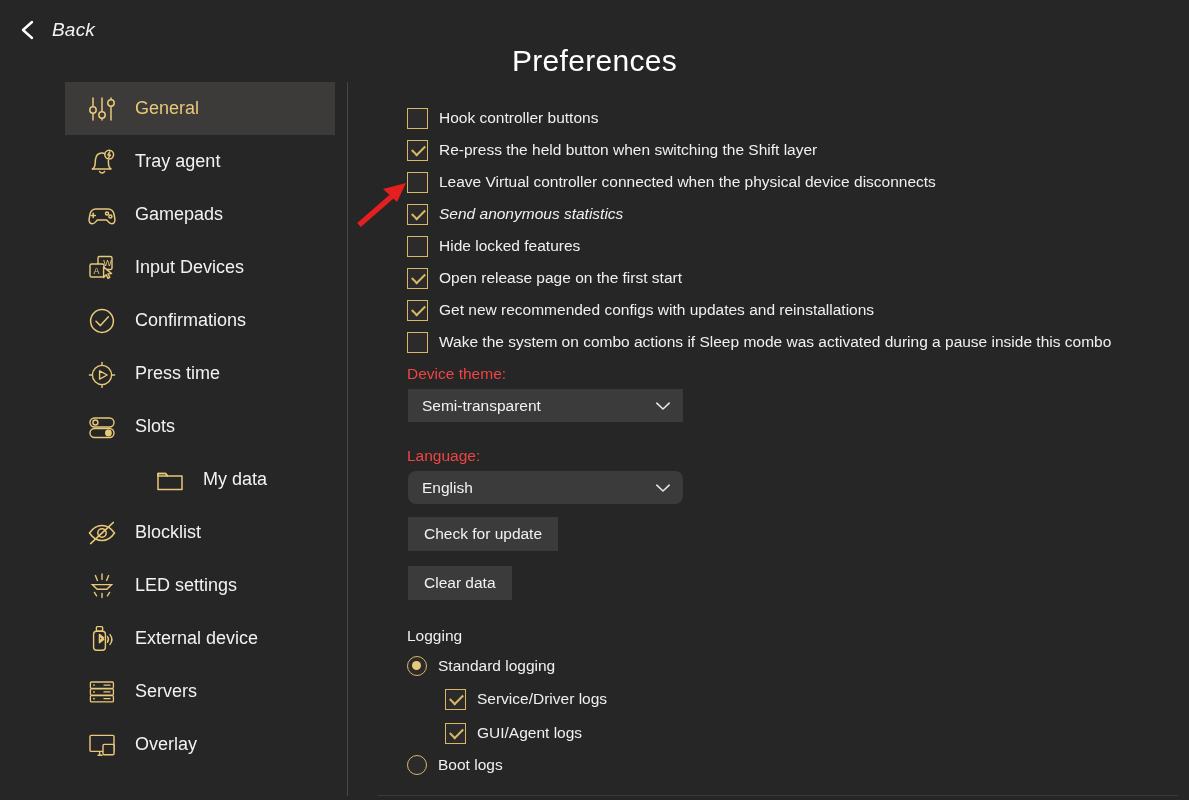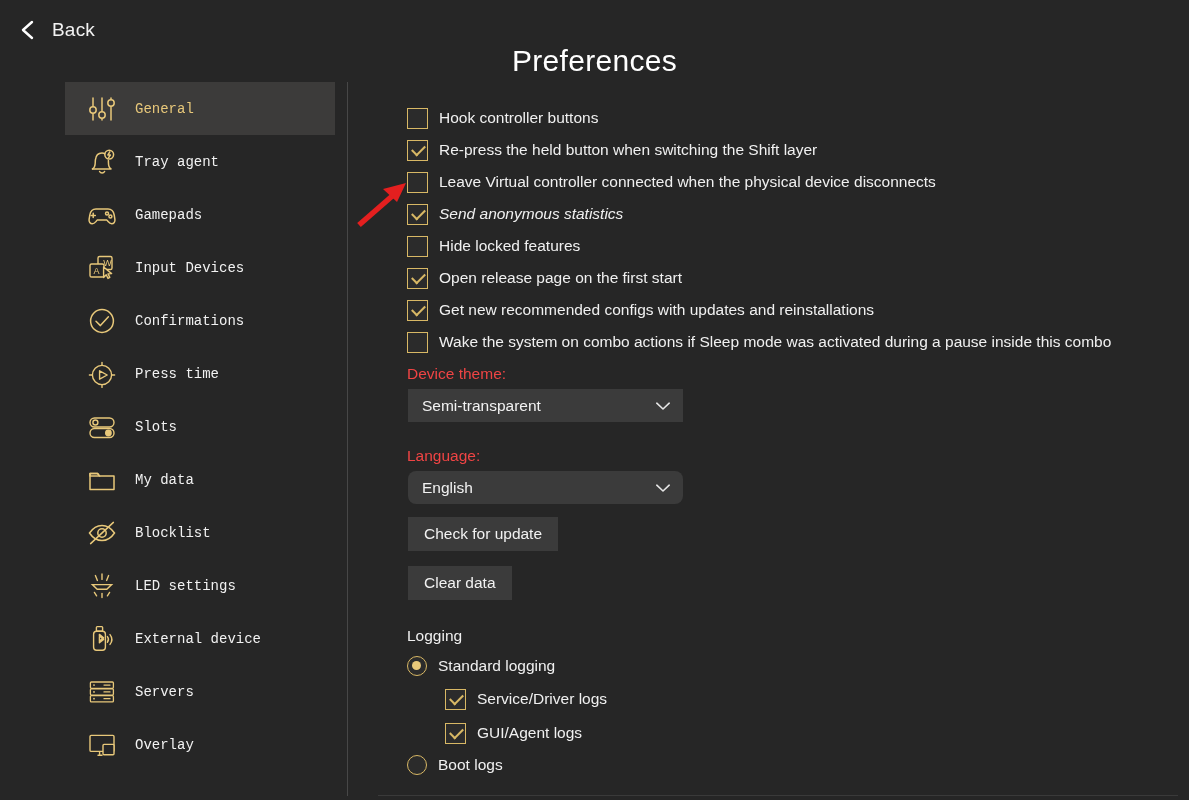--- a/index.html
+++ b/index.html
@@ -25,20 +25,21 @@
     width: 1189px; height: 60px;
     display: flex; align-items: center;
     padding-left: 10px;
     z-index: 6;
   }
   .back-link {
     display: flex; align-items: center;
     gap: 14px;
     cursor: pointer;
     padding: 4px 8px;
+    font-style: italic;
   }
   .back-chevron {
     width: 20px; height: 24px;
     display: inline-block;
     position: relative;
   }
   .back-chevron svg { display: block; }
   .back-label {
     font-size: 19px;
     color: #f2f2f2;
@@ -80,23 +81,22 @@
     background: #3c3b3a;
     color: #e8c87a;
   }
   .nav-item .nav-icon {
     width: 34px; height: 34px;
     flex: 0 0 34px;
     display: flex; align-items: center; justify-content: center;
   }
   .nav-item .nav-icon svg { display: block; }
   .nav-item .nav-label {
-    font-size: 14px;
+    font-size: 18px;
     white-space: nowrap;
-    font-family: Liberation Mono, monospace;
   }
 
   .v-divider {
     position: absolute;
     left: 347px; top: 82px;
     width: 1px; height: 714px;
     background: #474747;
   }
 
   
@@ -348,21 +348,21 @@
               <rect x="5" y="8" width="24" height="9" rx="4.5"></rect>
               <circle cx="10.4" cy="12.5" r="2.5"></circle>
               <rect x="5" y="18.5" width="24" height="9" rx="4.5"></rect>
               <circle cx="23.4" cy="23" r="2.7" fill="#e8c87a"></circle>
             </g>
           </svg>
         </span>
         <span class="nav-label">Slots</span>
       </div>
 
-      <div class="nav-item" style="top:371px;">
+      <div class="nav-item" style="top:371px;justify-content:center;">
         <span class="nav-icon">
           <svg width="34" height="34" viewBox="0 0 34 34">
             <g fill="none" stroke="#e8c87a" stroke-width="1.5" stroke-linejoin="round">
               <path d="M5 10.5 h7.6 l2 2.6 H29 v13.4 H5 Z"></path>
               <path d="M5 10.5 h7.6 l2 2.6 H5 Z"></path>
             </g>
           </svg>
         </span>
         <span class="nav-label">My data</span>
       </div>

